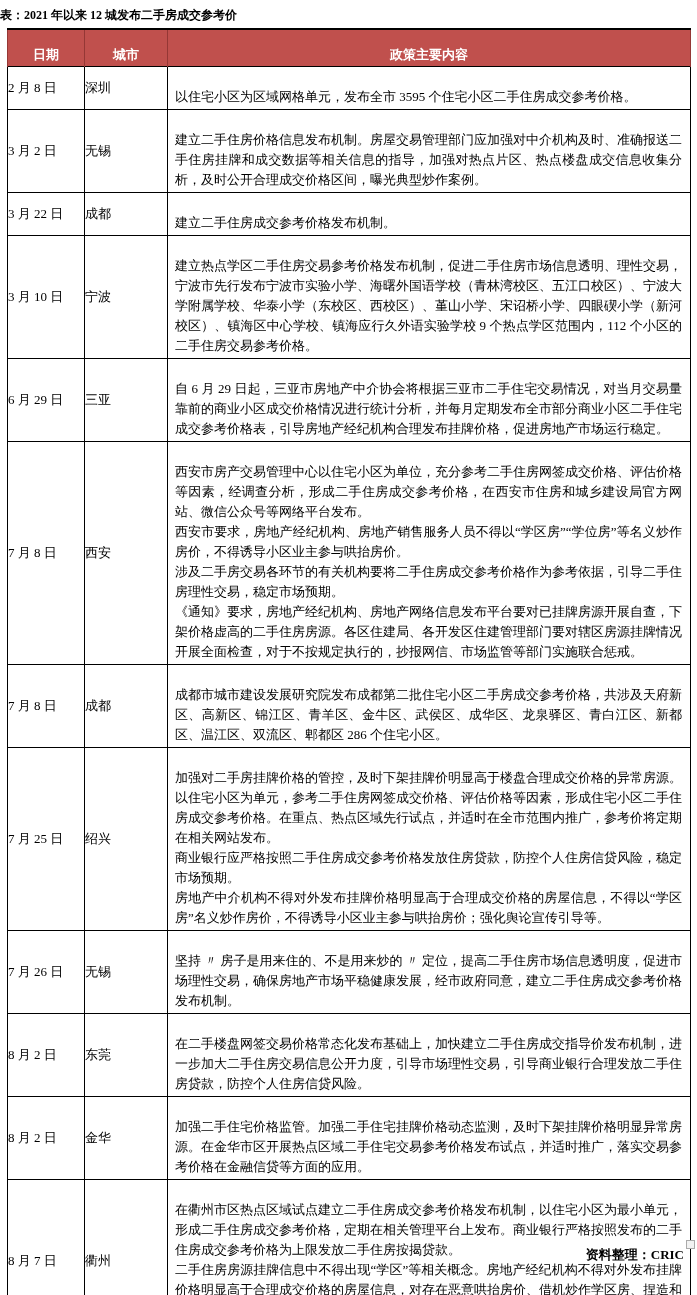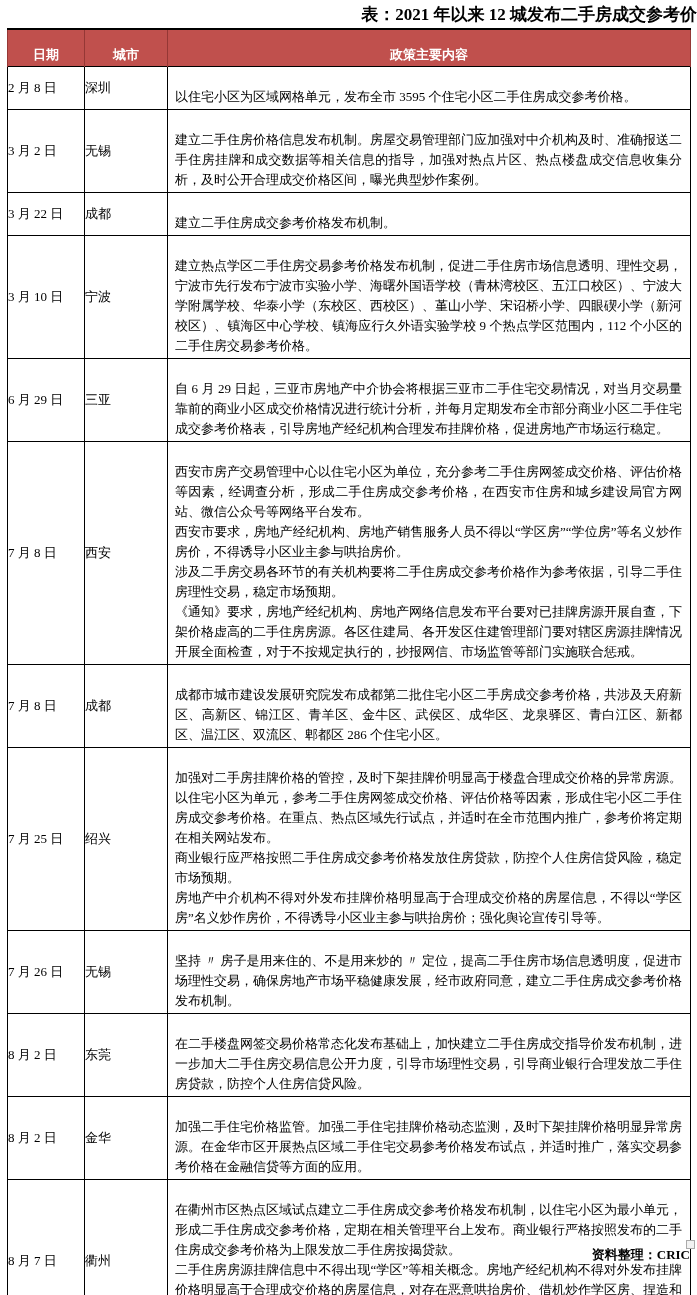--- a/index.html
+++ b/index.html
@@ -8,26 +8,25 @@
     background: #ffffff;
   }
   body {
     width: 697px;
     height: 1295px;
     position: relative;
     font-family: "Liberation Serif", "DejaVu Serif", serif;
     color: #000000;
   }
   .page-title {
-    text-align: right;
+    text-align: left;
     font-weight: bold;
-    font-size: 17px;
+    font-size: 12px;
     padding-top: 5px;
     line-height: 20px;
-    padding-left: 8px;
   }
   table.policy-table {
     border-collapse: collapse;
     table-layout: fixed;
     width: 683px;
     margin: 3px 0 0 7px;
     border-left: 1px solid #000;
     border-right: 1px solid #000;
     border-bottom: 2.5px solid #000;
   }
@@ -57,21 +56,21 @@
     white-space: nowrap;
   }
   td.content {
     text-align: justify;
     padding: 20px 8px 2px 7px;
     white-space: pre-wrap;
     word-break: break-all;
   }
   .source-credit {
     position: absolute;
-    right: 7px;
+    right: 13px;
     top: 1246px;
     font-weight: bold;
     font-size: 13px;
   }
   .anchor-marker {
     position: absolute;
     right: 2px;
     top: 1240px;
     width: 7px;
     height: 7px;

